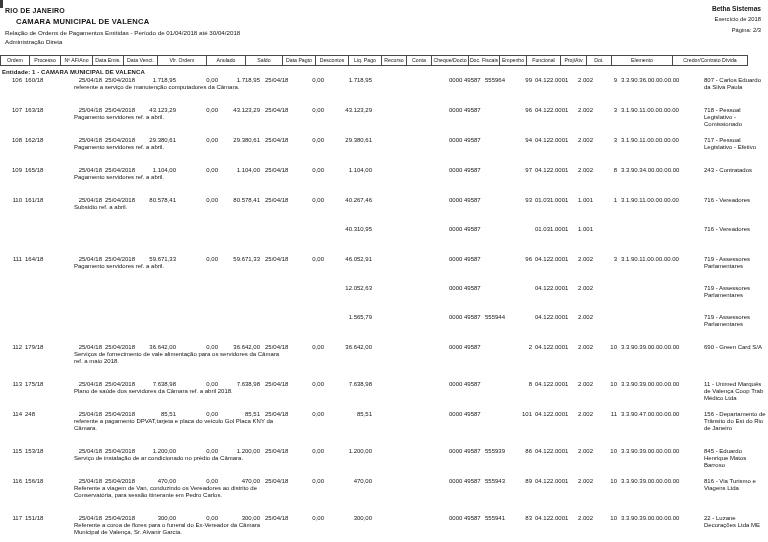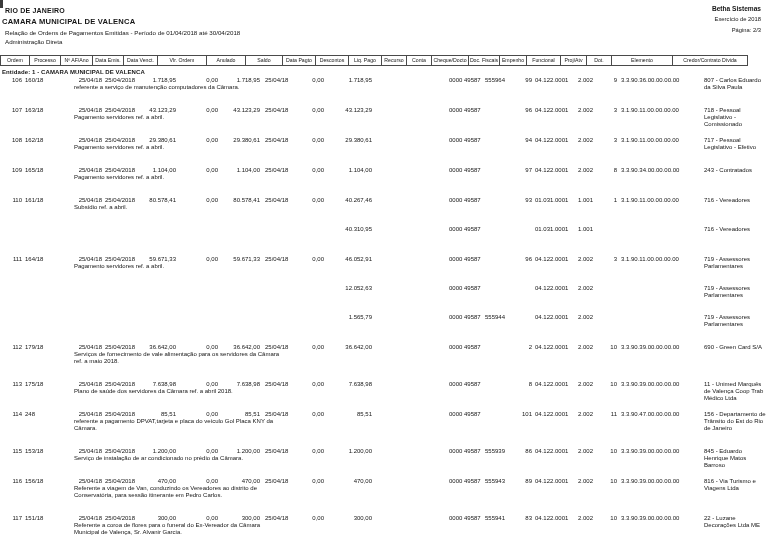--- a/index.html
+++ b/index.html
@@ -6,21 +6,21 @@
   html,body { background:#e8e8e8; }
   #sheet {
     position:relative; width:768px; height:542px; background:#ffffff;
     font-family:"Liberation Sans","DejaVu Sans",sans-serif;
     color:#161616; overflow:hidden;
   }
   
   #top { position:relative; height:55px; }
   .corner-mark { position:absolute; left:0; top:0; width:3px; height:8px; background:#3a3a3a; }
   .t-state { position:absolute; left:5px; top:7px;  font-size:7px;  font-weight:bold; letter-spacing:.2px; }
-  .t-muni  { position:absolute; left:2px; top:17px; font-size:7.6px; font-weight:bold; letter-spacing:.2px; }
+  .t-muni  { position:absolute; left:16px; top:17px; font-size:7.6px; font-weight:bold; letter-spacing:.2px; }
   .t-title { position:absolute; left:5px; top:29px; font-size:6.2px; }
   .t-admin { position:absolute; left:5px; top:38px; font-size:6.2px; }
   .t-sys   { position:absolute; right:7px; top:5px;  font-size:6.6px; font-weight:bold; text-align:right; }
   .t-exer  { position:absolute; right:7px; top:16px; font-size:5.8px; text-align:right; }
   .t-page  { position:absolute; right:7px; top:27px; font-size:5.8px; text-align:right; }
 
   
   #colheads { display:flex; margin:0 0 0 1px; height:11px; }
   .hbox {
     border:1px solid #4a4a4a; margin-left:-1px; height:11px;

